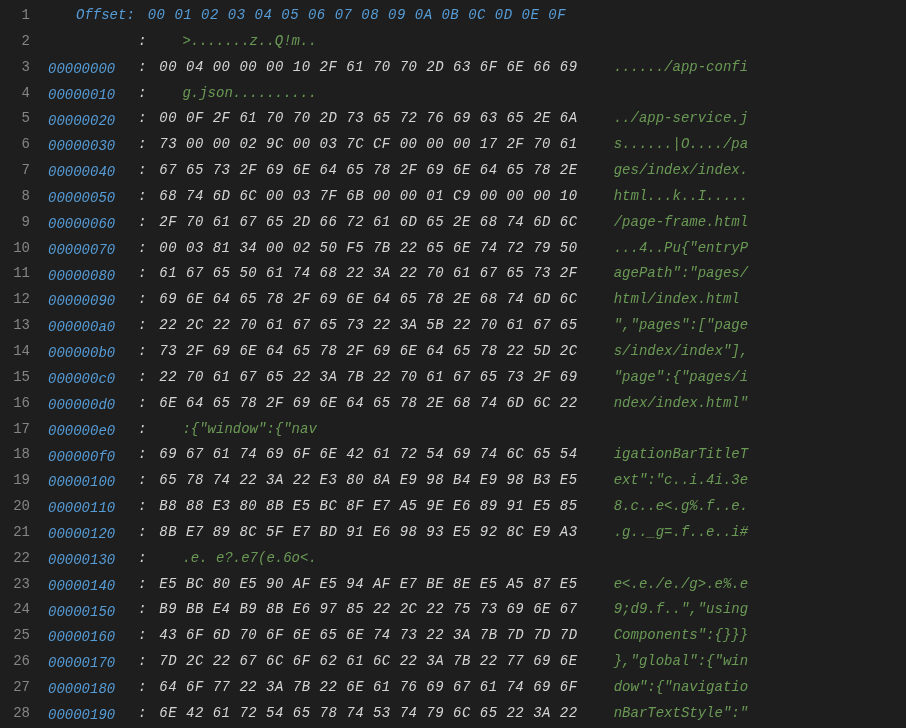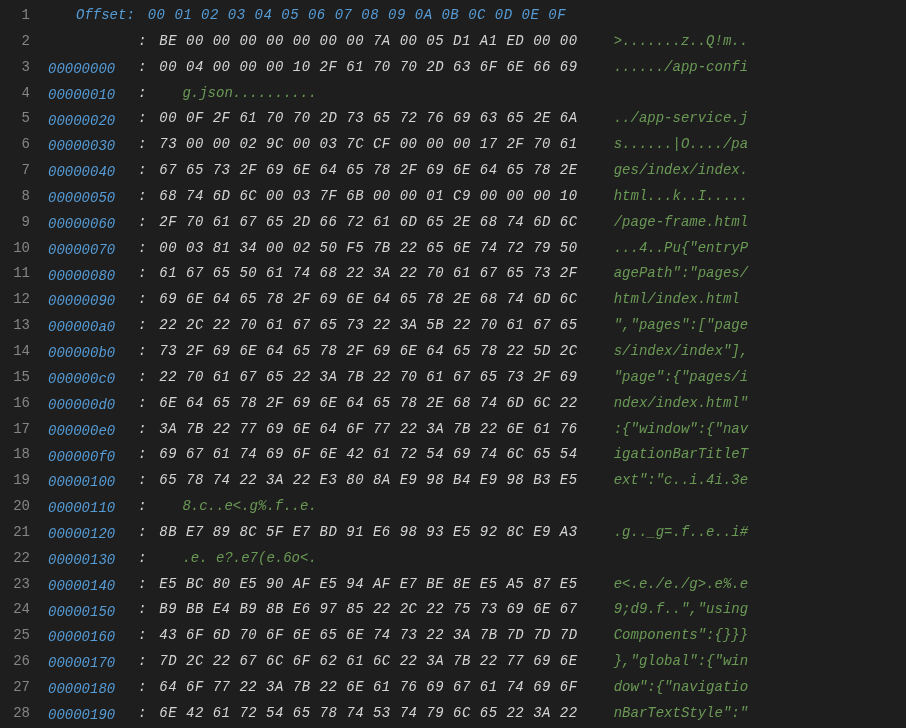--- a/index.html
+++ b/index.html
@@ -93,39 +93,39 @@
       <div>22</div>
       <div>23</div>
       <div>24</div>
       <div>25</div>
       <div>26</div>
       <div>27</div>
       <div>28</div>
     </div>
   <div class="content" id="content">
       <div class="row"><span class="offset-header">Offset:</span><span class="bytes" style="color: rgb(86, 156, 214);"> 00 01 02 03 04 05 06 07 08 09 0A 0B 0C 0D 0E 0F</span></div>
-      <div class="row"><span class="offset">00000000</span><span class="colon">:</span><span class="bytes"> BE 00 00 00 00 00 00 00 7A 00 05 D1 A1 ED 00 00</span><span class="ascii">&gt;.......z..Q!m..</span></div>
+      <div class="row"><span class="offset">00000000</span><span class="colon">:</span><span class="ascii">&gt;.......z..Q!m..</span></div>
       <div class="row"><span class="offset">00000010</span><span class="colon">:</span><span class="bytes"> 00 04 00 00 00 10 2F 61 70 70 2D 63 6F 6E 66 69</span><span class="ascii">....../app-confi</span></div>
       <div class="row"><span class="offset">00000020</span><span class="colon">:</span><span class="ascii">g.json..........</span></div>
       <div class="row"><span class="offset">00000030</span><span class="colon">:</span><span class="bytes"> 00 0F 2F 61 70 70 2D 73 65 72 76 69 63 65 2E 6A</span><span class="ascii">../app-service.j</span></div>
       <div class="row"><span class="offset">00000040</span><span class="colon">:</span><span class="bytes"> 73 00 00 02 9C 00 03 7C CF 00 00 00 17 2F 70 61</span><span class="ascii">s......|O..../pa</span></div>
       <div class="row"><span class="offset">00000050</span><span class="colon">:</span><span class="bytes"> 67 65 73 2F 69 6E 64 65 78 2F 69 6E 64 65 78 2E</span><span class="ascii">ges/index/index.</span></div>
       <div class="row"><span class="offset">00000060</span><span class="colon">:</span><span class="bytes"> 68 74 6D 6C 00 03 7F 6B 00 00 01 C9 00 00 00 10</span><span class="ascii">html...k..I.....</span></div>
       <div class="row"><span class="offset">00000070</span><span class="colon">:</span><span class="bytes"> 2F 70 61 67 65 2D 66 72 61 6D 65 2E 68 74 6D 6C</span><span class="ascii">/page-frame.html</span></div>
       <div class="row"><span class="offset">00000080</span><span class="colon">:</span><span class="bytes"> 00 03 81 34 00 02 50 F5 7B 22 65 6E 74 72 79 50</span><span class="ascii">...4..Pu{"entryP</span></div>
       <div class="row"><span class="offset">00000090</span><span class="colon">:</span><span class="bytes"> 61 67 65 50 61 74 68 22 3A 22 70 61 67 65 73 2F</span><span class="ascii">agePath":"pages/</span></div>
       <div class="row"><span class="offset">000000a0</span><span class="colon">:</span><span class="bytes"> 69 6E 64 65 78 2F 69 6E 64 65 78 2E 68 74 6D 6C</span><span class="ascii">html/index.html</span></div>
       <div class="row"><span class="offset">000000b0</span><span class="colon">:</span><span class="bytes"> 22 2C 22 70 61 67 65 73 22 3A 5B 22 70 61 67 65</span><span class="ascii">","pages":["page</span></div>
       <div class="row"><span class="offset">000000c0</span><span class="colon">:</span><span class="bytes"> 73 2F 69 6E 64 65 78 2F 69 6E 64 65 78 22 5D 2C</span><span class="ascii">s/index/index"],</span></div>
       <div class="row"><span class="offset">000000d0</span><span class="colon">:</span><span class="bytes"> 22 70 61 67 65 22 3A 7B 22 70 61 67 65 73 2F 69</span><span class="ascii">"page":{"pages/i</span></div>
       <div class="row"><span class="offset">000000e0</span><span class="colon">:</span><span class="bytes"> 6E 64 65 78 2F 69 6E 64 65 78 2E 68 74 6D 6C 22</span><span class="ascii">ndex/index.html"</span></div>
-      <div class="row"><span class="offset">000000f0</span><span class="colon">:</span><span class="bytes"> 3A 7B 22 77 69 6E 64 6F 77 22 3A 7B 22 6E 61 76</span><span class="ascii">:{"window":{"nav</span></div>
+      <div class="row"><span class="offset">000000f0</span><span class="colon">:</span><span class="ascii">:{"window":{"nav</span></div>
       <div class="row"><span class="offset">00000100</span><span class="colon">:</span><span class="bytes"> 69 67 61 74 69 6F 6E 42 61 72 54 69 74 6C 65 54</span><span class="ascii">igationBarTitleT</span></div>
       <div class="row"><span class="offset">00000110</span><span class="colon">:</span><span class="bytes"> 65 78 74 22 3A 22 E3 80 8A E9 98 B4 E9 98 B3 E5</span><span class="ascii">ext":"c..i.4i.3e</span></div>
-      <div class="row"><span class="offset">00000120</span><span class="colon">:</span><span class="ascii">8.c..e&lt;.g%.f..e.</span></div>
+      <div class="row"><span class="offset">00000120</span><span class="colon">:</span><span class="bytes"> B8 88 E3 80 8B E5 BC 8F E7 A5 9E E6 89 91 E5 85</span><span class="ascii">8.c..e&lt;.g%.f..e.</span></div>
       <div class="row"><span class="offset">00000130</span><span class="colon">:</span><span class="bytes"> 8B E7 89 8C 5F E7 BD 91 E6 98 93 E5 92 8C E9 A3</span><span class="ascii">.g.._g=.f..e..i#</span></div>
       <div class="row"><span class="offset">00000140</span><span class="colon">:</span><span class="ascii">.e. e?.e7(e.6o&lt;.</span></div>
       <div class="row"><span class="offset">00000150</span><span class="colon">:</span><span class="bytes"> E5 BC 80 E5 90 AF E5 94 AF E7 BE 8E E5 A5 87 E5</span><span class="ascii">e&lt;.e./e./g&gt;.e%.e</span></div>
       <div class="row"><span class="offset">00000160</span><span class="colon">:</span><span class="bytes"> B9 BB E4 B9 8B E6 97 85 22 2C 22 75 73 69 6E 67</span><span class="ascii">9;d9.f..","using</span></div>
       <div class="row"><span class="offset">00000170</span><span class="colon">:</span><span class="bytes"> 43 6F 6D 70 6F 6E 65 6E 74 73 22 3A 7B 7D 7D 7D</span><span class="ascii">Components":{}}}</span></div>
       <div class="row"><span class="offset">00000180</span><span class="colon">:</span><span class="bytes"> 7D 2C 22 67 6C 6F 62 61 6C 22 3A 7B 22 77 69 6E</span><span class="ascii">},"global":{"win</span></div>
       <div class="row"><span class="offset">00000190</span><span class="colon">:</span><span class="bytes"> 64 6F 77 22 3A 7B 22 6E 61 76 69 67 61 74 69 6F</span><span class="ascii">dow":{"navigatio</span></div>
       <div class="row"><span class="offset">000001a0</span><span class="colon">:</span><span class="bytes"> 6E 42 61 72 54 65 78 74 53 74 79 6C 65 22 3A 22</span><span class="ascii">nBarTextStyle":"</span></div>
     </div>
 </div>

